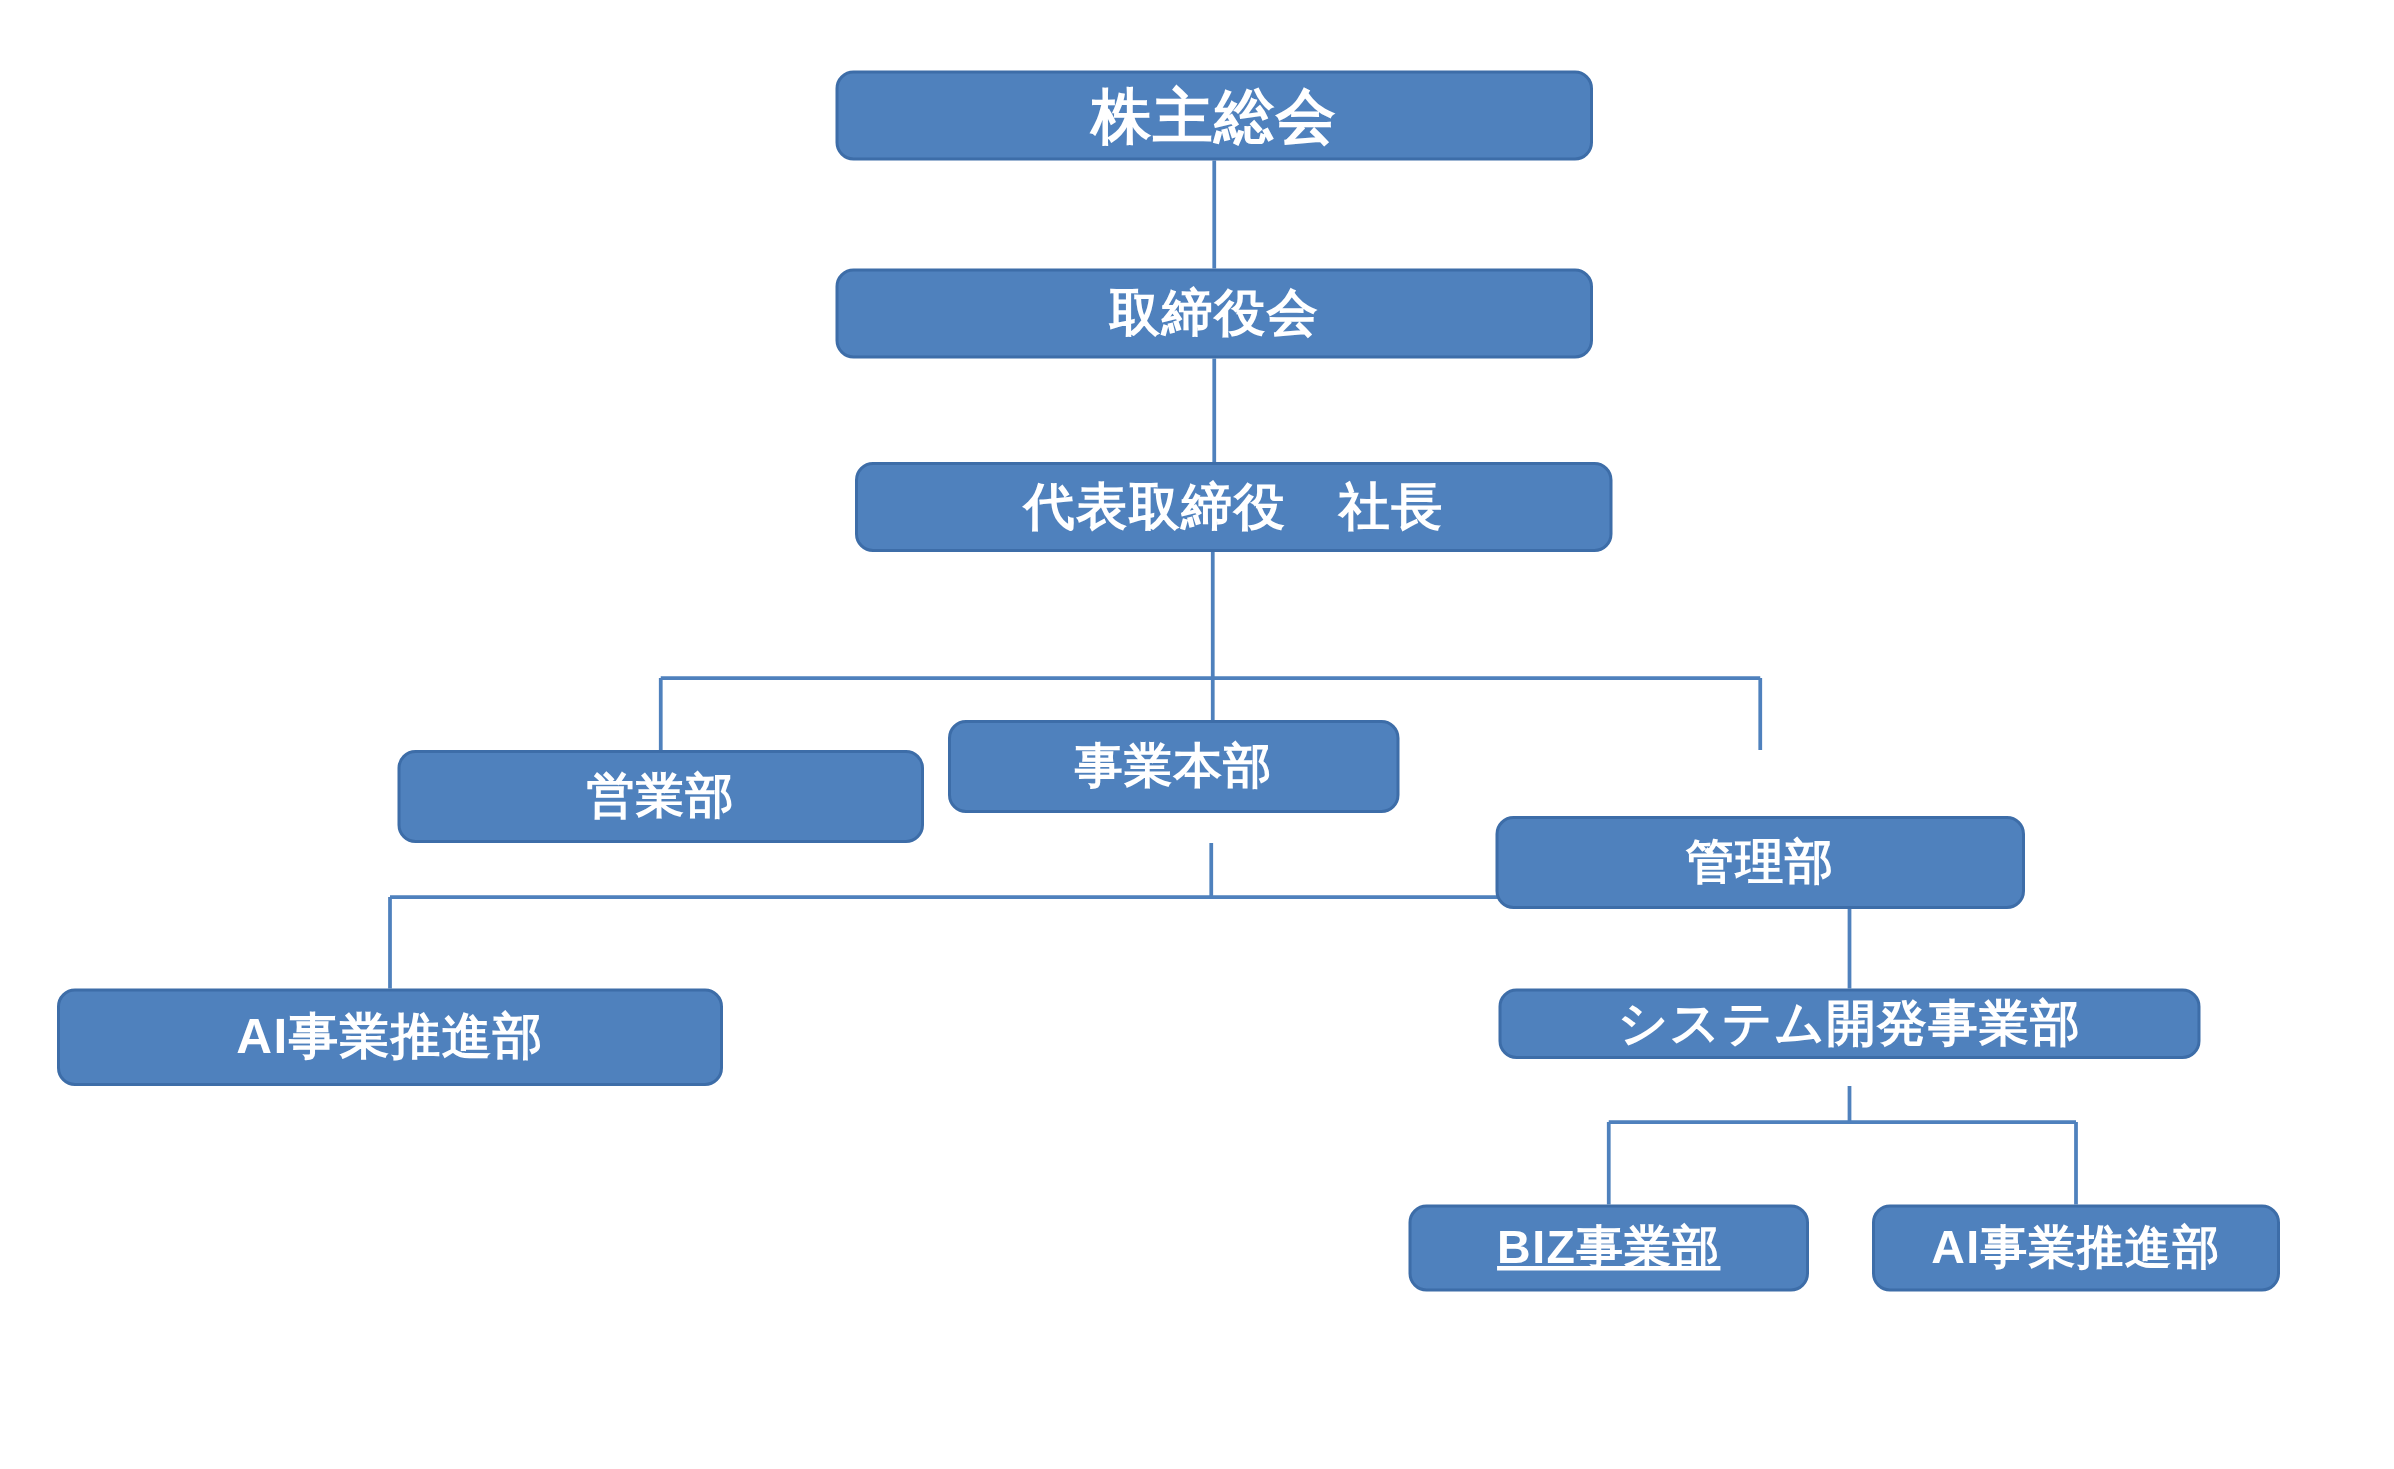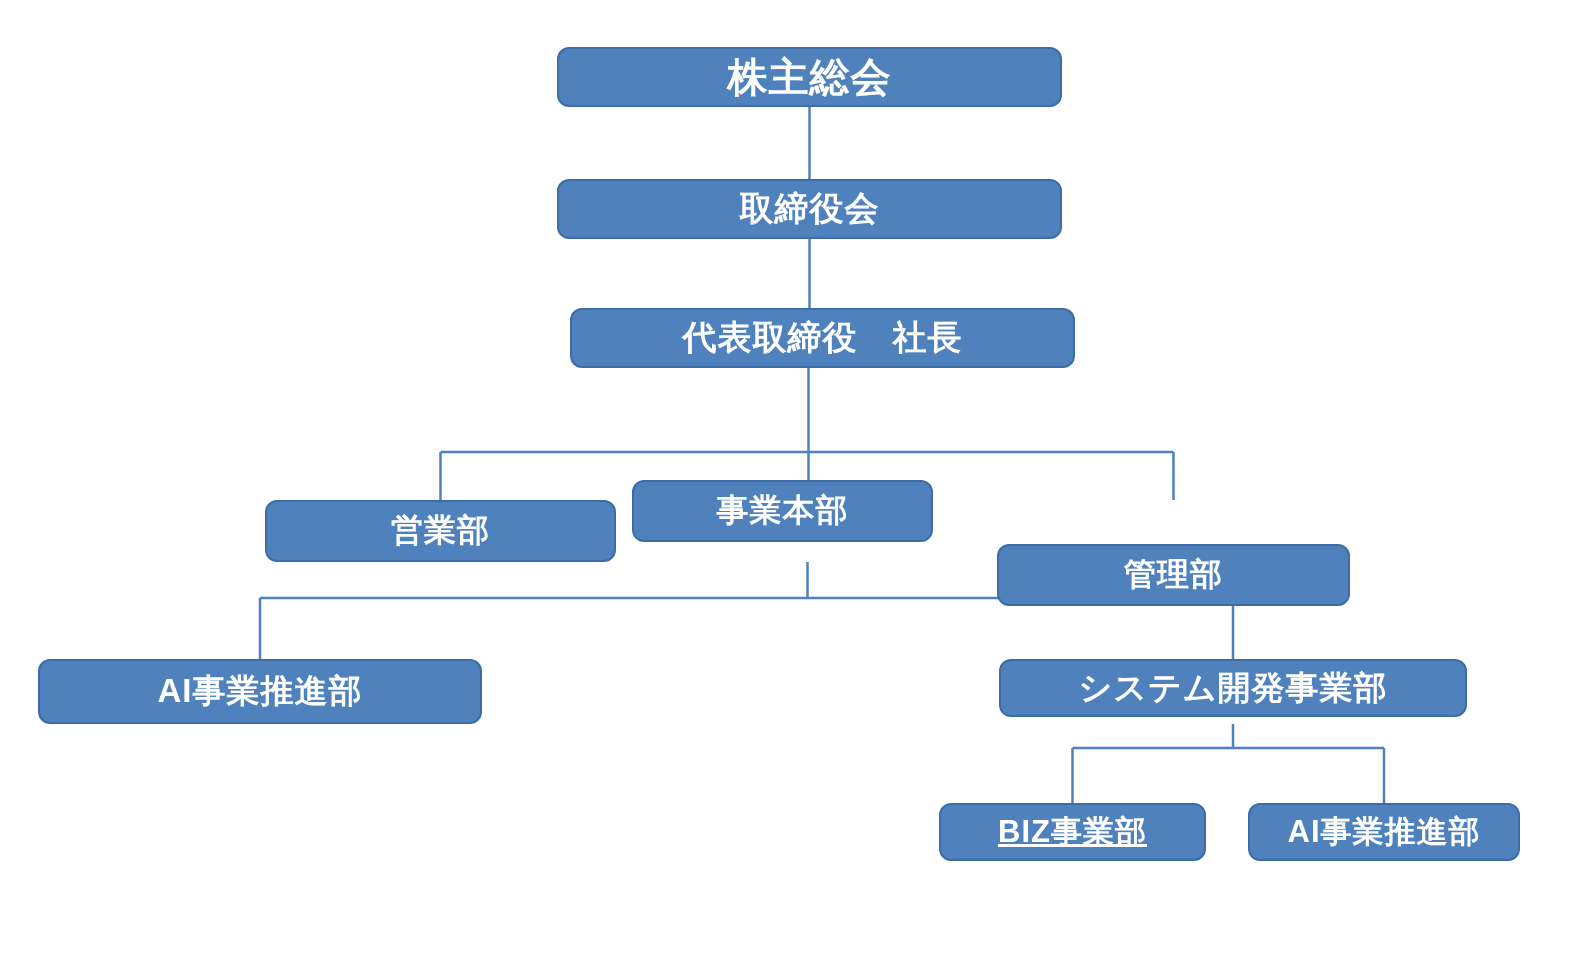--- a/index.html
+++ b/index.html
@@ -46,21 +46,21 @@
     white-space: nowrap;
   }
   
   .n-shareholders { left: 557px; top:  47px; width: 505px; height: 60px; font-size: 40px; }
   .n-board        { left: 557px; top: 179px; width: 505px; height: 60px; font-size: 34px; }
   .n-president    { left: 557px; top: 308px; width: 505px; height: 60px; font-size: 34px; margin-left: 13px; }
   .n-sales        { left: 265px; top: 500px; width: 351px; height: 62px; }
   .n-bizhq        { left: 632px; top: 480px; width: 301px; height: 62px; justify-content: center; }
   .n-admin        { left: 997px; top: 500px; width: 353px; height: 62px; margin-top: 44px; }
   .n-ai           { left:  38px; top: 659px; width: 444px; height: 65px; font-size: 33px; }
-  .n-sysdev       { left: 999px; top: 659px; width: 468px; height: 58px; font-size: 33px; }
+  .n-sysdev       { left: 999px; top: 659px; width: 468px; height: 47px; font-size: 33px; }
   .n-biz          { left: 939px; top: 803px; width: 267px; height: 58px; font-size: 31px; text-decoration: underline; }
   .n-crm          { left:1248px; top: 803px; width: 272px; height: 58px; font-size: 31px; }
 </style>
 </head>
 <body>
 
 <div class="canvas">
 
   <svg class="connectors" viewBox="0 0 1596 979" xmlns="http://www.w3.org/2000/svg">
 

